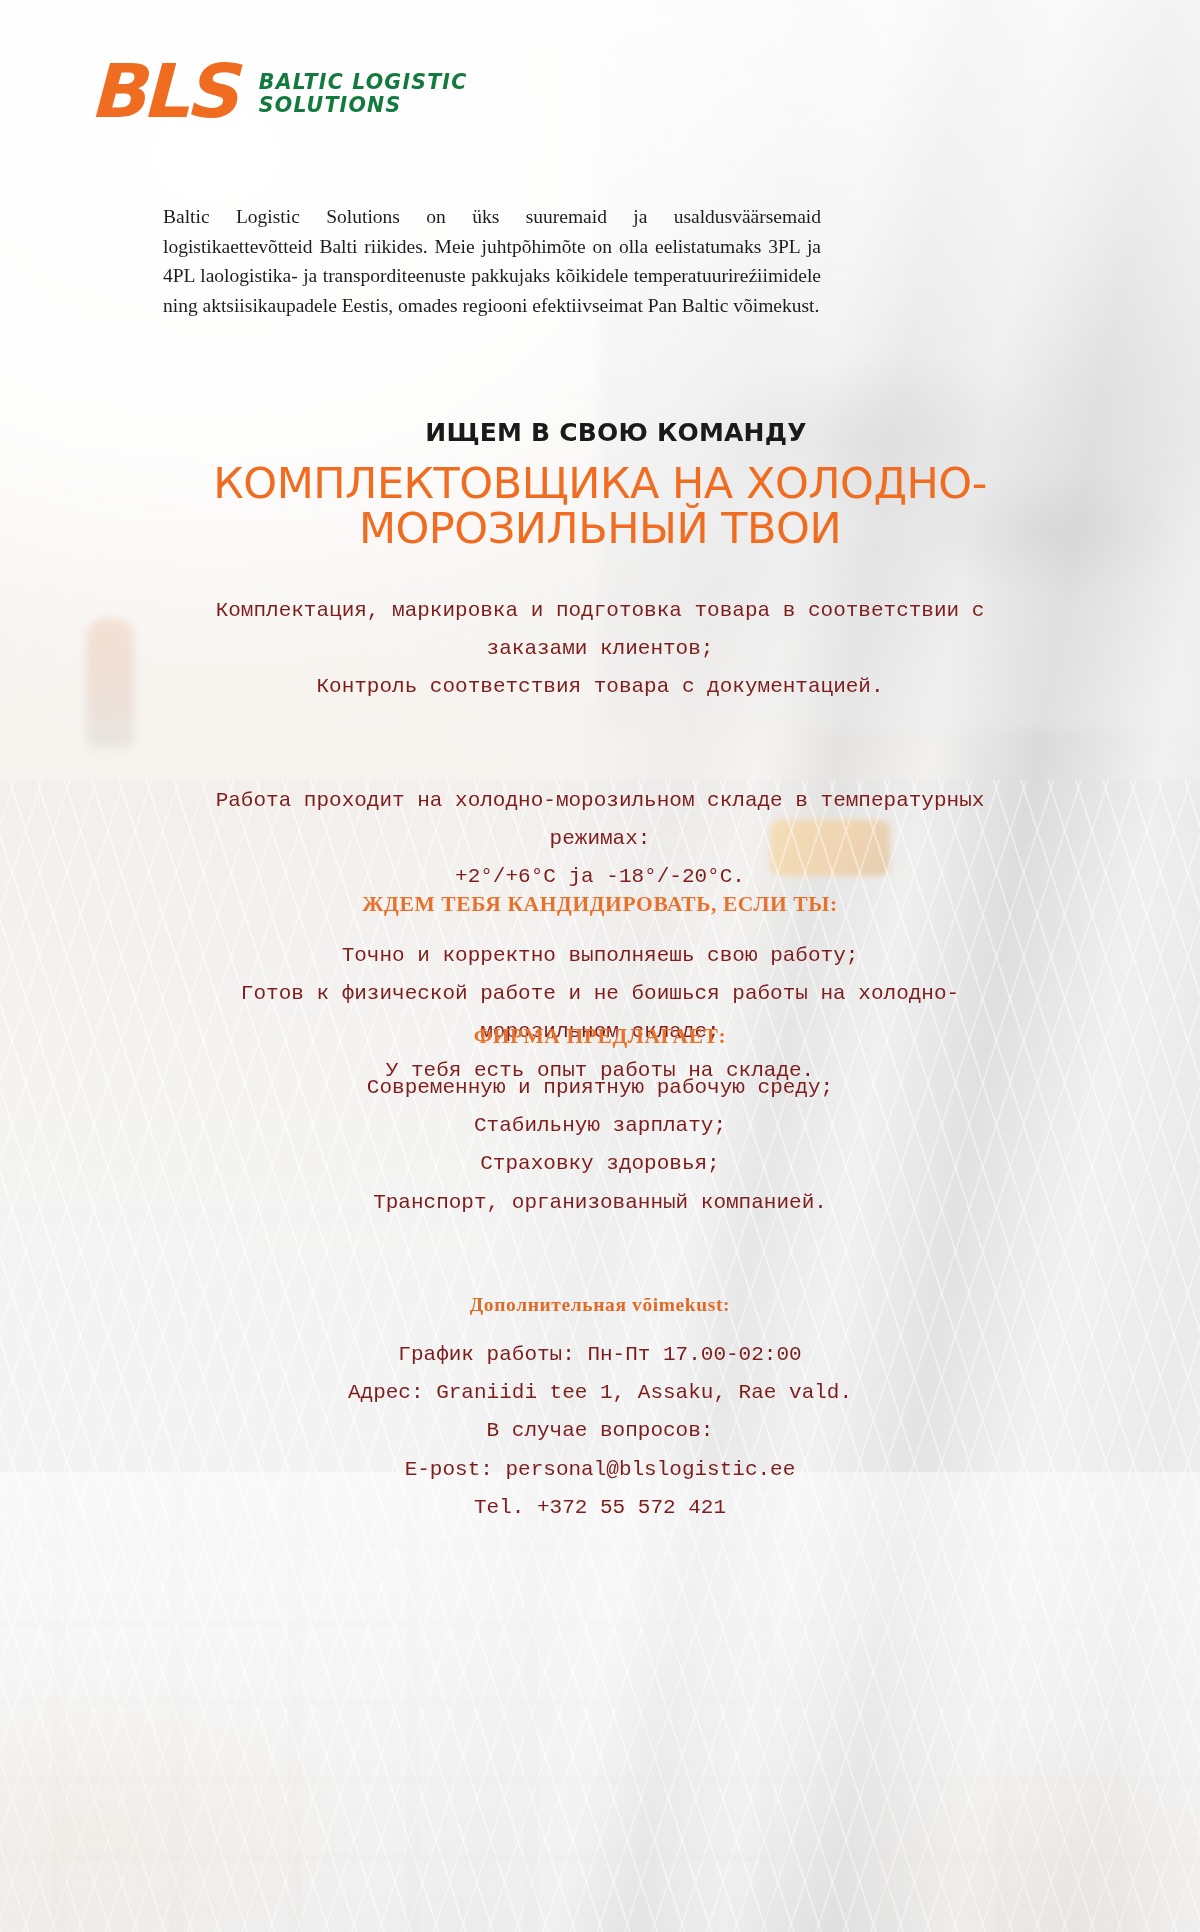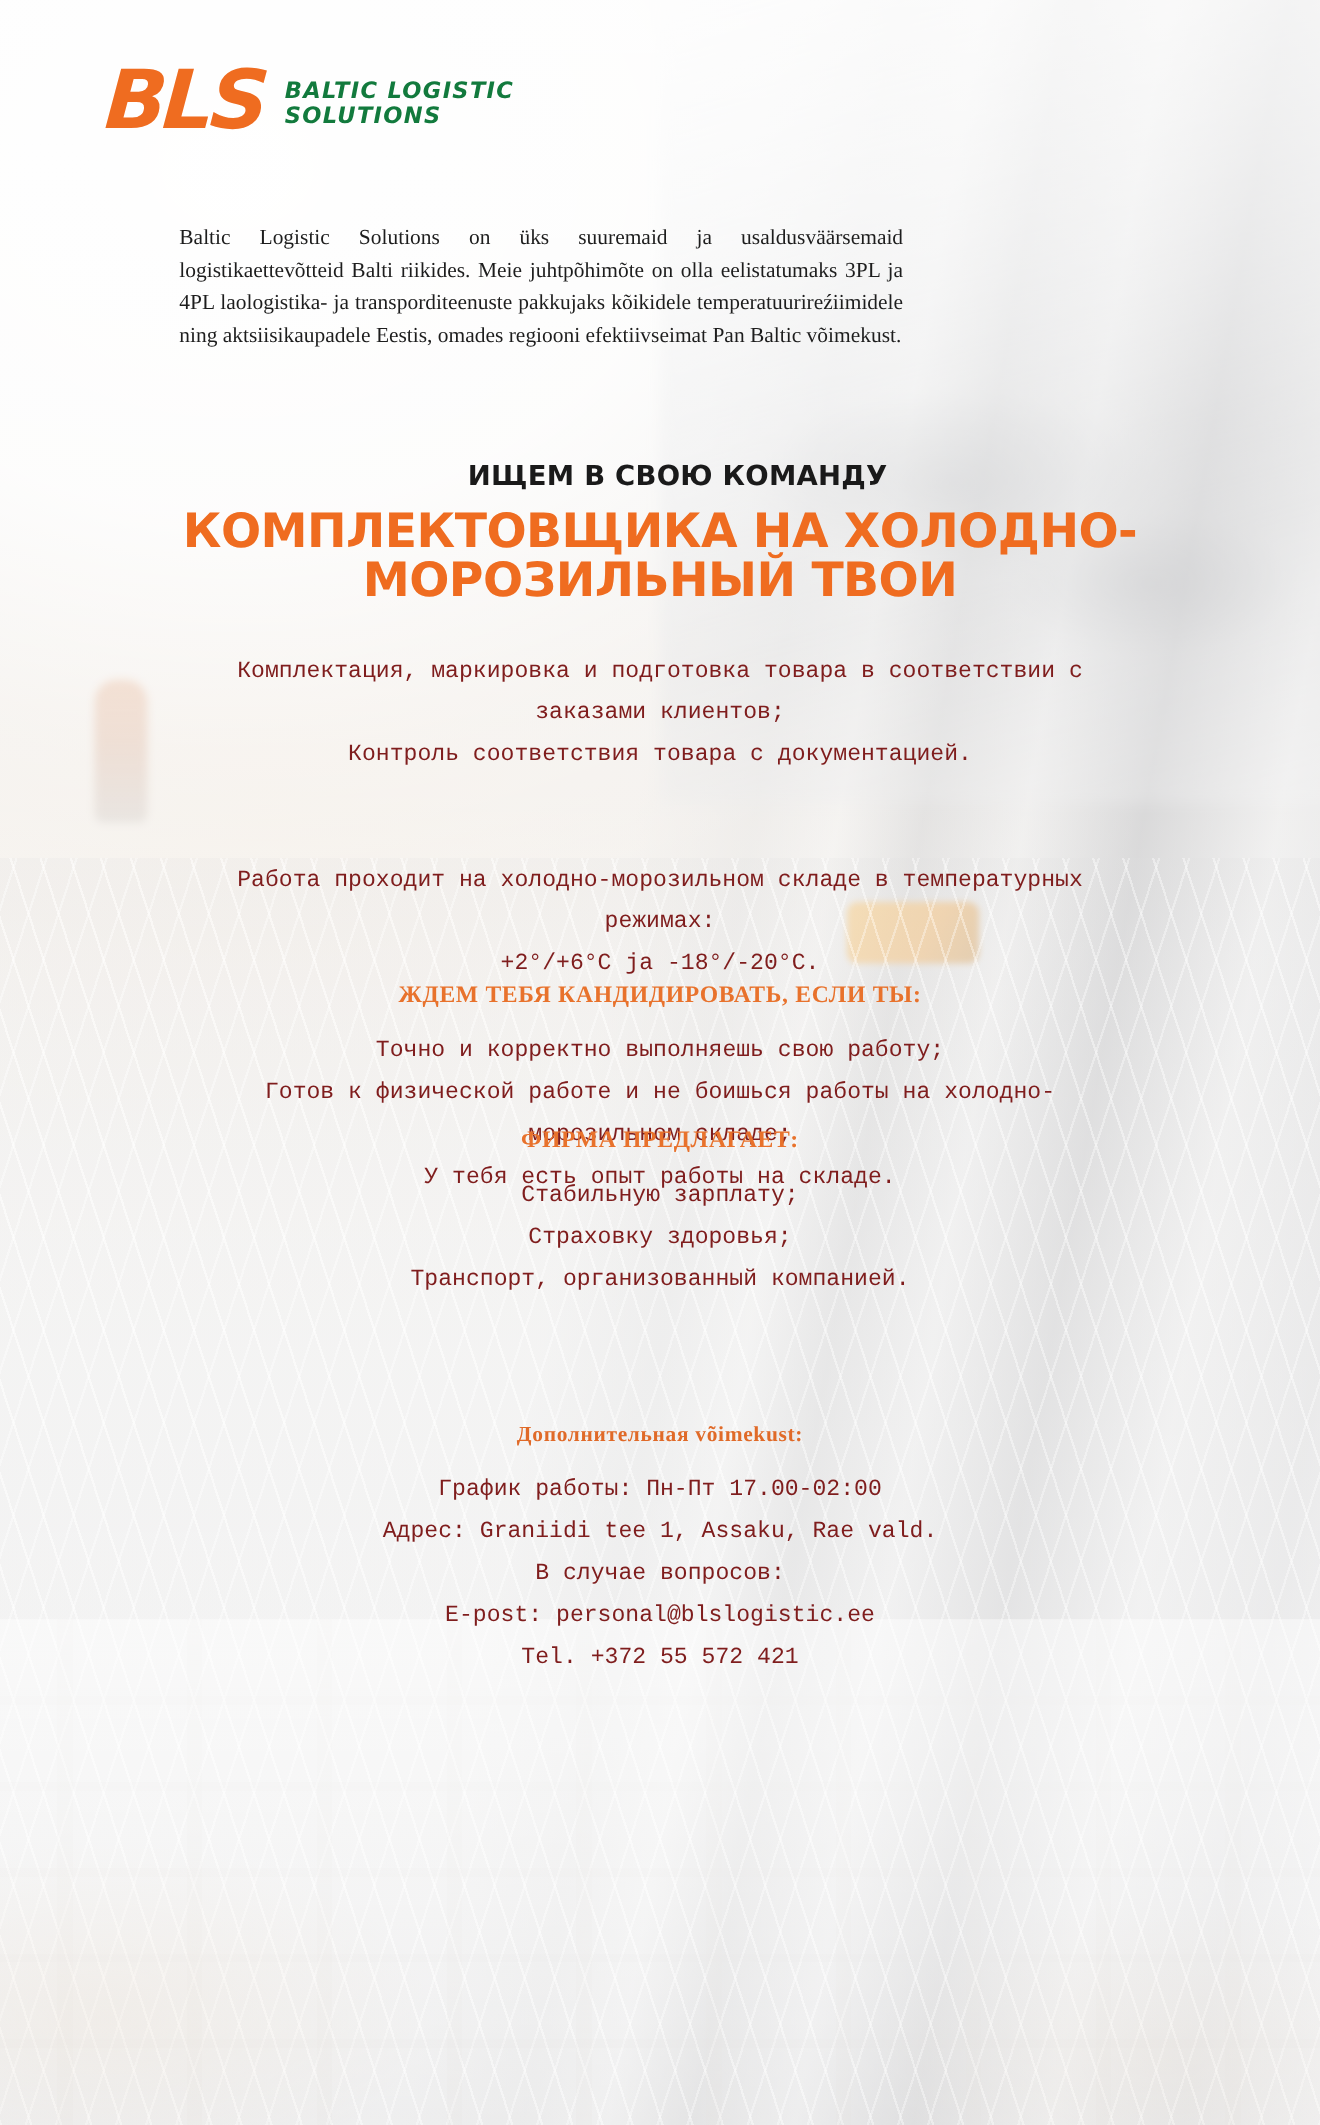--- a/index.html
+++ b/index.html
@@ -194,21 +194,21 @@
     font-family:"DejaVu Sans", sans-serif;
     font-weight:700;
     font-size:25px;
     letter-spacing:0.2px;
     color:#1a1a1a;
     margin-bottom:14px;
     padding-left:32px;
   }
   .headline {
     font-family:"DejaVu Sans", sans-serif;
-    font-weight:700;
+    font-weight:400;
     font-size:43px;
     line-height:1.04;
     letter-spacing:-0.5px;
     color:#ef6c20;
     padding:0 120px;
   }
 
   
   .section {
     position:absolute;
@@ -287,20 +287,21 @@
 
     <div class="section" id="candidate">
       <div class="sec-title">ЖДЕМ ТЕБЯ КАНДИДИРОВАТЬ, ЕСЛИ ТЫ:</div>
       <div class="line mid">Точно и корректно выполняешь свою работу;</div>
       <div class="line wide">Готов к физической работе и не боишься работы на холодно-морозильном складе;</div>
       <div class="line mid">У тебя есть опыт работы на складе.</div>
     </div>
 
     <div class="section" id="offers">
       <div class="sec-title">ФИРМА ПРЕДЛАГАЕТ:</div>
+      <div class="line">Современную и приятную рабочую среду;</div>
       <div class="line">Стабильную зарплату;</div>
       <div class="line">Страховку здоровья;</div>
       <div class="line">Транспорт, организованный компанией.</div>
     </div>
 
     <div class="section" id="extra">
       <div class="sec-title small">Дополнительная võimekust:</div>
       <div class="line">График работы: Пн-Пт 17.00-02:00</div>
       <div class="line">Адрес: Graniidi tee 1, Assaku, Rae vald.</div>
       <div class="line">В случае вопросов:</div>

